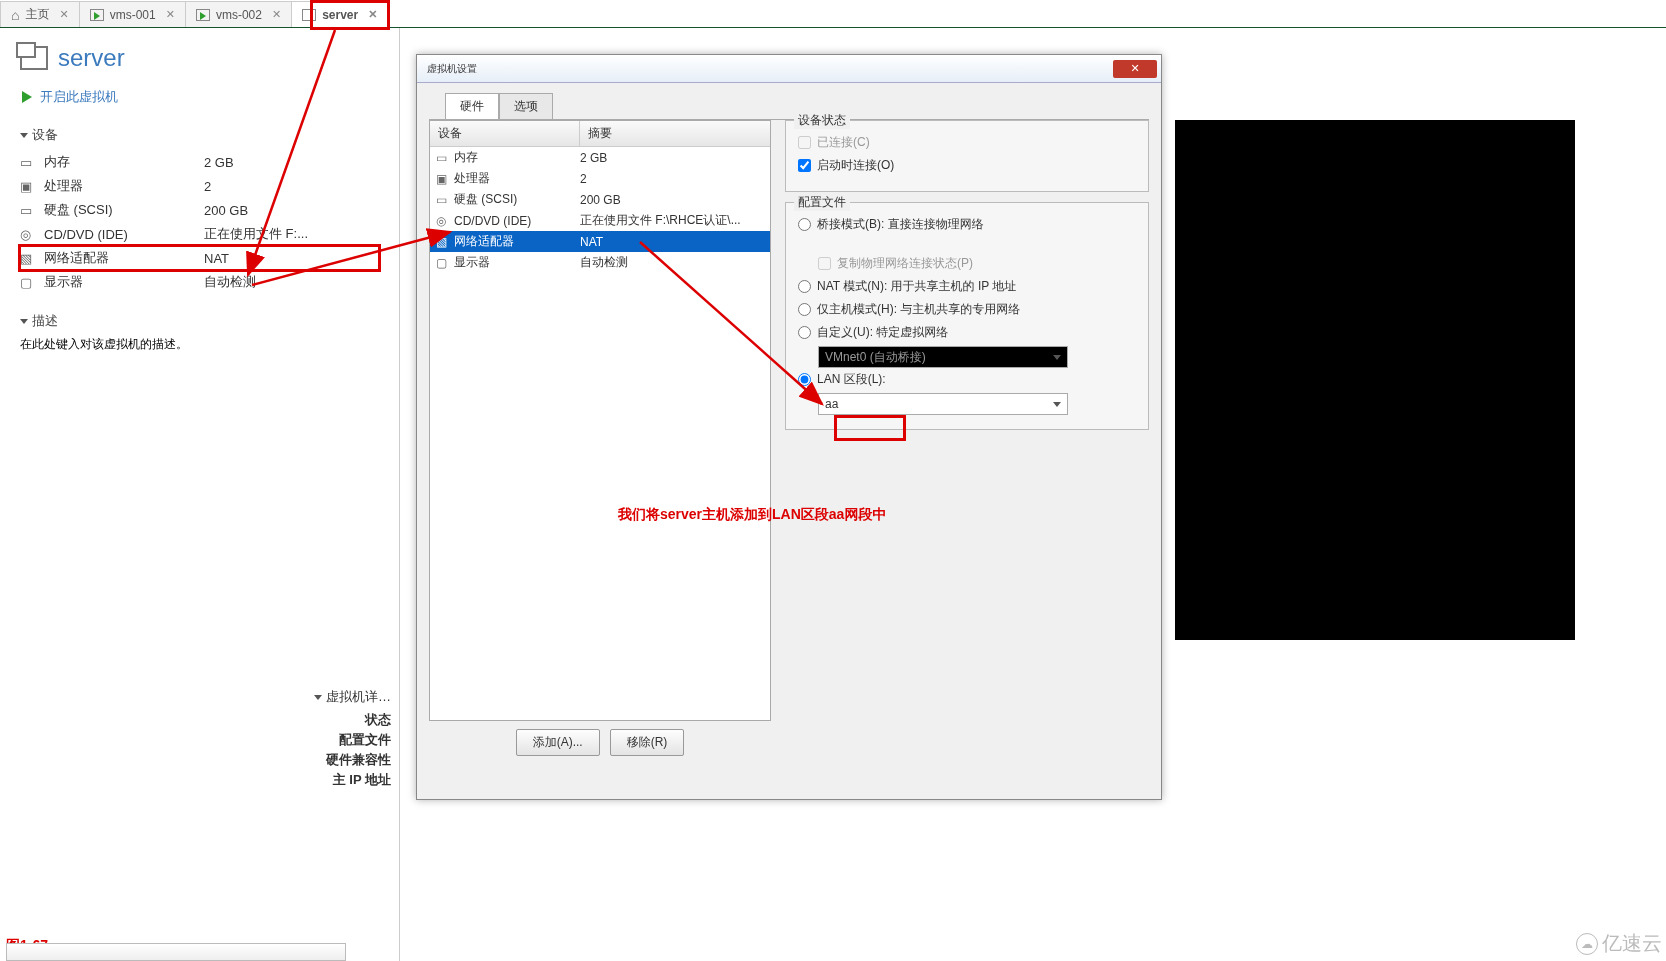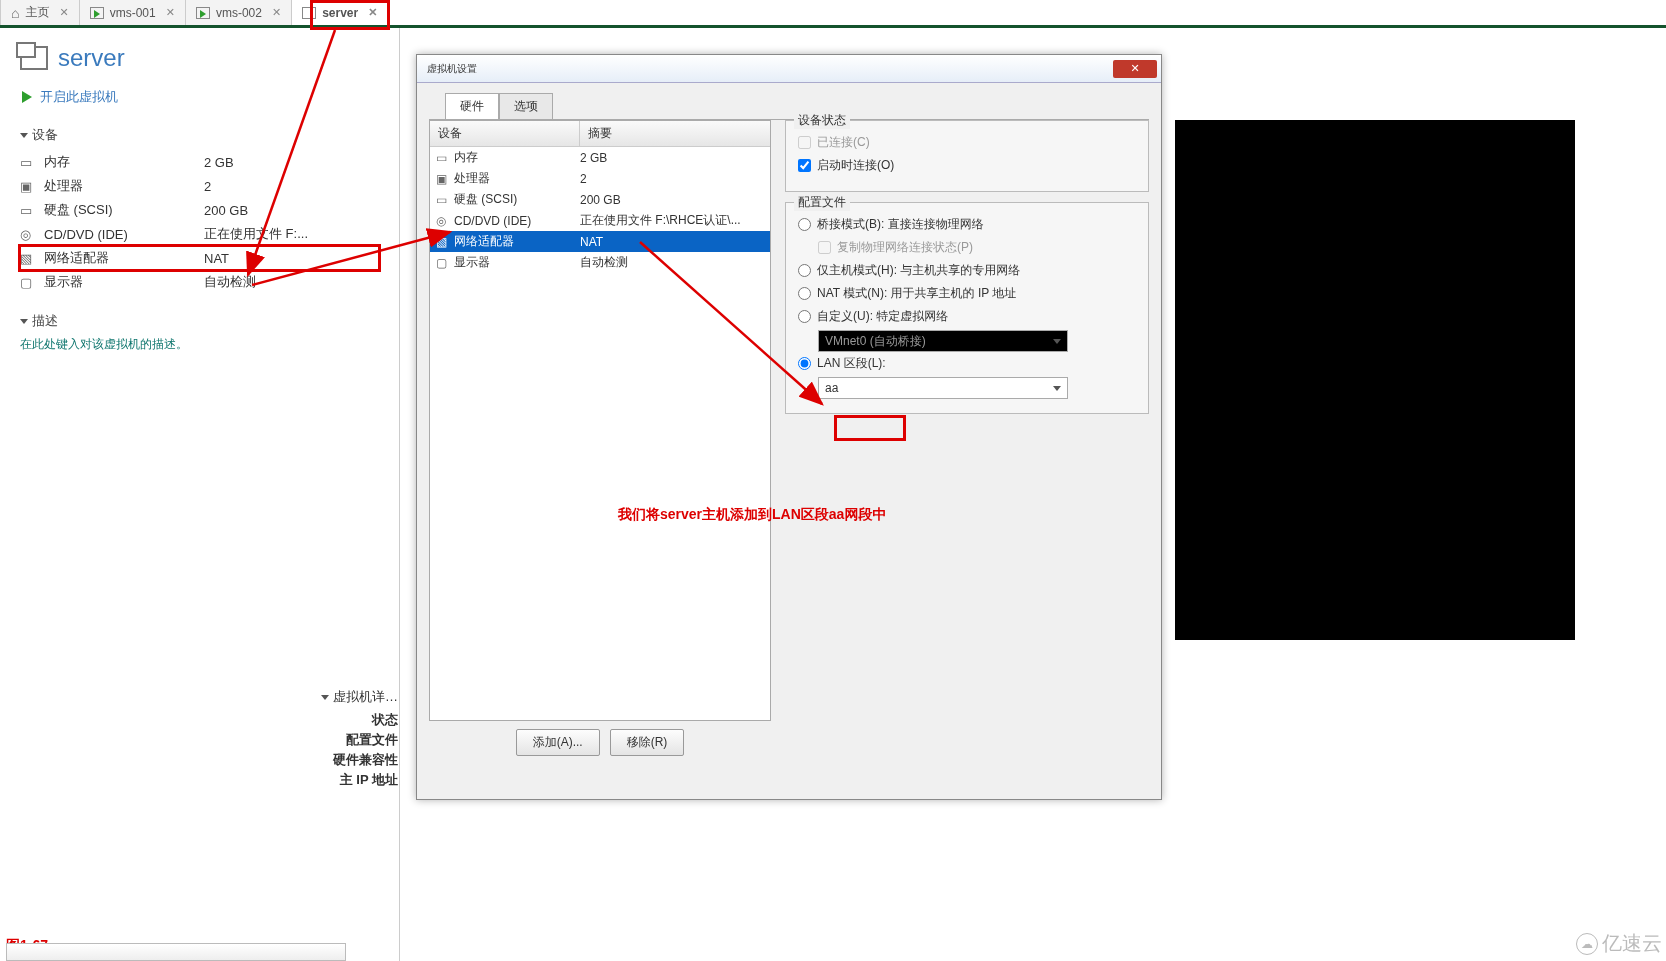--- a/index.html
+++ b/index.html
@@ -1,19 +1,19 @@
 <!DOCTYPE html>
 <html><head>
 <meta charset="utf-8">
 <style>
 * { box-sizing: border-box; margin: 0; padding: 0; font-family: "Microsoft YaHei", "Segoe UI", Arial, sans-serif; }
 body { background: #fff; width: 1666px; height: 961px; position: relative; overflow: hidden; font-size: 13px; color: #333; }
 
 
-.tabs-bar { height: 28px; border-bottom: 3px solid #14532d; display: flex; align-items: flex-end; background: #fff; }
+.tabs-bar { height: 28px; border-bottom: 1px solid #14532d; display: flex; align-items: flex-end; background: #fff; }
 .tab { height: 26px; padding: 0 10px; display: flex; align-items: center; gap: 6px; background: #f3f3f3; border: 1px solid #ccc; border-bottom: none; margin-right: -1px; cursor: pointer; color: #555; font-size: 12px; }
 .tab.active { background: #fff; font-weight: bold; }
 .tab .close-x { color: #888; font-size: 11px; margin-left: 4px; }
 .home-icon::before { content: "⌂"; font-size: 14px; color: #666; }
 .vm-icon { width: 14px; height: 12px; border: 1px solid #888; display: inline-block; position: relative; }
 .vm-icon.running::after { content: ""; position: absolute; width: 0; height: 0; border-left: 6px solid #2e9e2e; border-top: 4px solid transparent; border-bottom: 4px solid transparent; top: 2px; left: 3px; }
 
 
 .main { display: flex; height: calc(100% - 28px); }
 .left-panel { width: 400px; padding: 16px 20px; border-right: 1px solid #ccc; }
@@ -27,21 +27,21 @@
 
 .section-header { color: #444; margin-top: 18px; margin-bottom: 6px; display: flex; align-items: center; gap: 4px; font-size: 13px; }
 .collapse-tri { width:0; height:0; border-top:5px solid #555; border-left:4px solid transparent; border-right:4px solid transparent; }
 .device-list { }
 .device-row { display: flex; align-items: center; padding: 3px 0; font-size: 13px; }
 .device-row .dicon { width: 18px; margin-right: 6px; color: #666; }
 .device-row .dname { width: 160px; }
 .device-row .dval { color: #333; }
 .device-row.highlighted { outline: 3px solid #d00; outline-offset: -1px; }
 
-.desc-text { color: #0f766e; font-size: 12px; }
+.desc-text { color: #000000; font-size: 12px; }
 
 
 .right-dark { position: absolute; top: 120px; left: 1175px; width: 400px; height: 520px; background: #000; }
 
 
 .watermark { position: absolute; right: 4px; bottom: 4px; color: #bbb; font-size: 20px; display: flex; align-items: center; gap: 4px; }
 .watermark .cloud { border: 1.5px solid #bbb; border-radius: 50%; width: 22px; height: 22px; display: flex; align-items:center; justify-content:center; font-size: 12px;}
 
 
 .dialog { position: absolute; top: 54px; left: 416px; width: 746px; height: 746px; background: #f0f0f0; border: 1px solid #888; box-shadow: 0 0 8px rgba(0,0,0,0.3); }
@@ -78,21 +78,21 @@
 .sel-combo .tri { width:0;height:0;border-top:5px solid #555;border-left:4px solid transparent;border-right:4px solid transparent;}
 .btn-row { display:flex; justify-content:flex-end; gap:10px; }
 
 
 .red-box { position:absolute; border:3px solid #d00; pointer-events:none; }
 .red-text { color:#d00; font-weight:bold; position:absolute; font-size:14px; }
 .fig-label { color:#d00; font-weight:bold; position:absolute; bottom:6px; left:6px; font-size:14px; }
 svg.arrows { position:absolute; top:0; left:0; width:1666px; height:961px; pointer-events:none; }
 
 
-.summary { position:absolute; left:321px; top:688px; font-size:13px; text-align:right; }
+.summary { position:absolute; left:314px; top:688px; font-size:13px; text-align:right; }
 .summary .shdr { display:flex; align-items:center; gap:4px; margin-bottom:4px;}
 .summary .row { padding:1px 0; font-weight:bold; }
 
 
 .bottom-bar { position:absolute; left:6px; bottom:0; height:18px; width:340px; border:1px solid #bbb; background: linear-gradient(#fff,#eee); }
 </style>
 </head>
 <body>
 
 <div class="tabs-bar">
@@ -253,31 +253,31 @@
               <span>启动时连接(O)</span>
             </label>
         </div>
 
         <div class="groupbox">
           <div class="gb-title">配置文件</div>
           <label class="rad">
               <input type="radio" name="net" style="">
               <span>桥接模式(B): 直接连接物理网络</span>
             </label>
-          <label class="chk disabled" style="margin-left:20px;">
+          <label class="chk disabled" style="margin-left:20px;margin-top:16px;">
               <input type="checkbox" disabled="" style="">
               <span>复制物理网络连接状态(P)</span>
             </label>
           <label class="rad">
               <input type="radio" name="net" style="">
+              <span>NAT 模式(N): 用于共享主机的 IP 地址</span>
+            </label>
+          <label class="rad">
+              <input type="radio" name="net" style="">
               <span>仅主机模式(H): 与主机共享的专用网络</span>
-            </label>
-          <label class="rad">
-              <input type="radio" name="net" style="">
-              <span>NAT 模式(N): 用于共享主机的 IP 地址</span>
             </label>
           <label class="rad">
               <input type="radio" name="net" style="">
               <span>自定义(U): 特定虚拟网络</span>
             </label>
           <div class="sel-combo disabled">
               <span>VMnet0 (自动桥接)</span>
               <span class="tri"></span>
             </div>
           <label class="rad">

